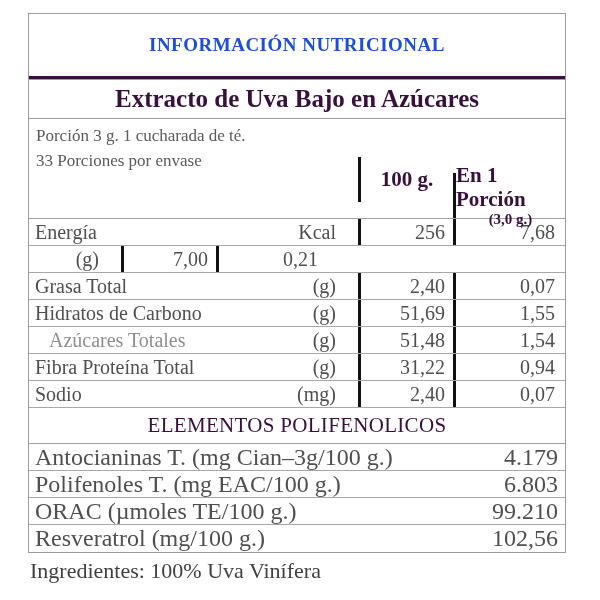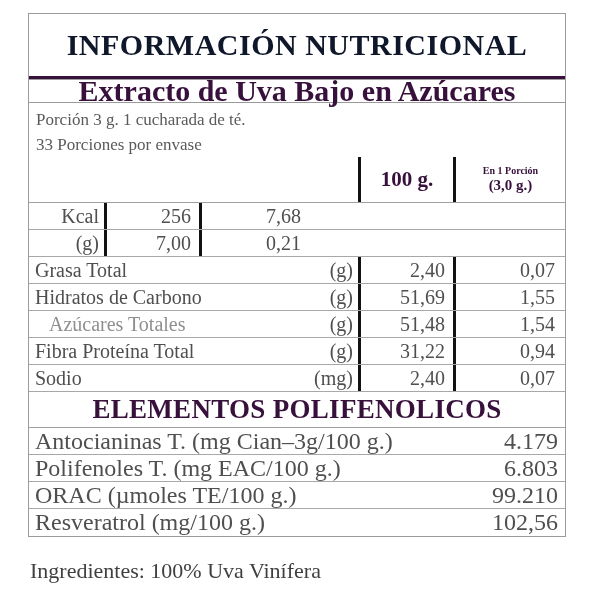--- a/index.html
+++ b/index.html
@@ -3,57 +3,57 @@
 <meta charset="utf-8">
 <style>
   html,body{margin:0;padding:0;background:#ffffff;width:600px;height:600px;overflow:hidden;}
   body{font-family:"Liberation Serif","DejaVu Serif",serif;color:#4f4f4f;}
   .label-card{
     position:absolute;left:28px;top:13px;width:538px;box-sizing:border-box;
     border:1px solid #9b9b9b;background:#ffffff;
   }
   .title-row{
     height:62px;display:flex;align-items:center;justify-content:center;
-    font-size:30px;font-weight:bold;color:#0f172a;letter-spacing:.5px;font-family:Liberation Serif, serif;
+    font-size:19px;font-weight:bold;color:#1d4ed8;letter-spacing:.5px;font-family:Liberation Serif, serif;
   }
   .thick-divider{height:3px;background:#38103c;}
   .subtitle-row{
-    height:24px;box-sizing:border-box;border-top:1px solid #9b9b9b;border-bottom:1px solid #9b9b9b;
+    height:40px;box-sizing:border-box;border-top:1px solid #9b9b9b;border-bottom:1px solid #9b9b9b;
     display:flex;align-items:center;justify-content:center;
-    font-size:30px;font-weight:bold;color:#38103c;
+    font-size:25px;font-weight:bold;color:#38103c;
   }
   .portion-section{
     position:relative;height:100px;box-sizing:border-box;border-bottom:1px solid #a0a0a0;
   }
   .portion-text{padding:5px 8px 0 7px;font-size:17px;font-weight:normal;color:#5a5a5a;line-height:1.45;}
   .colhead-100g{
-    position:absolute;left:329px;bottom:0;width:95px;height:45px;box-sizing:border-box;
+    position:absolute;left:329px;bottom:16px;width:95px;height:45px;box-sizing:border-box;
     border-left:3px solid #121212;display:flex;align-items:center;justify-content:center;
     font-size:21px;font-weight:bold;color:#38103c;
   }
   .colhead-portion{
     position:absolute;left:424px;right:0;bottom:0;height:45px;box-sizing:border-box;
     border-left:3px solid #121212;display:flex;flex-direction:column;align-items:center;justify-content:center;
     font-weight:bold;color:#38103c;line-height:1.15;
   }
-  .colhead-portion .l1{font-size:10px;}
+  .colhead-portion .l1{font-size:21px;}
   .colhead-portion .l2{font-size:15px;}
   .nutrient-row{
     display:flex;height:27px;box-sizing:border-box;border-bottom:1px solid #a8a8a8;
     align-items:center;font-size:20px;color:#4f4f4f;
   }
   .nutrient-row .nlabel{flex:1;padding-left:6px;white-space:nowrap;overflow:hidden;}
   .nutrient-row.indent .nlabel{padding-left:20px;color:#8f8f8f;}
   .nutrient-row .nunit{width:70px;text-align:right;padding-right:5px;}
-  .nutrient-row .v100{width:95px;box-sizing:border-box;border-left:3px solid #121212;text-align:right;padding-right:8px;align-self:stretch;display:flex;align-items:center;justify-content:flex-end;}
+  .nutrient-row .v100{width:95px;box-sizing:border-box;border-left:3px solid #121212;text-align:right;padding-right:8px;align-self:stretch;display:flex;align-items:center;justify-content:flex-end;margin-left:17px;}
   .nutrient-row .vpor{width:112px;box-sizing:border-box;border-left:3px solid #121212;text-align:right;padding-right:10px;align-self:stretch;display:flex;align-items:center;justify-content:flex-end;}
   .poly-header{
     height:36px;box-sizing:border-box;border-bottom:1px solid #a0a0a0;
     display:flex;align-items:center;justify-content:center;
-    font-size:27px;font-weight:bold;color:#38103c;letter-spacing:.3px;
+    font-size:21px;font-weight:normal;color:#38103c;letter-spacing:.3px;
   }
   .poly-row{
     display:flex;height:27px;box-sizing:border-box;border-bottom:1px solid #a8a8a8;
     align-items:center;font-size:24px;color:#4f4f4f;
   }
   .poly-row:last-child{border-bottom:none;gap:36px;}
   .poly-row .plabel{flex:1;padding-left:6px;white-space:nowrap;}
   .poly-row .pvalue{padding-right:7px;text-align:right;}
   .ingredients-line{
     position:absolute;left:30px;top:558px;font-size:22px;color:#3f3f3f;white-space:nowrap;
@@ -74,20 +74,21 @@
       <div>33 Porciones por envase</div>
     </div>
     <div class="colhead-100g">100 g.</div>
     <div class="colhead-portion">
       <span class="l1">En 1 Porción</span>
       <span class="l2">(3,0 g.)</span>
     </div>
   </div>
 
   <div class="nutrient-row">
+    <div class="nlabel">Energía</div>
     <div class="nunit">Kcal</div>
     <div class="v100">256</div>
     <div class="vpor">7,68</div>
   </div>
   <div class="nutrient-row">
     <div class="nunit">(g)</div>
     <div class="v100">7,00</div>
     <div class="vpor">0,21</div>
   </div>
   <div class="nutrient-row">

